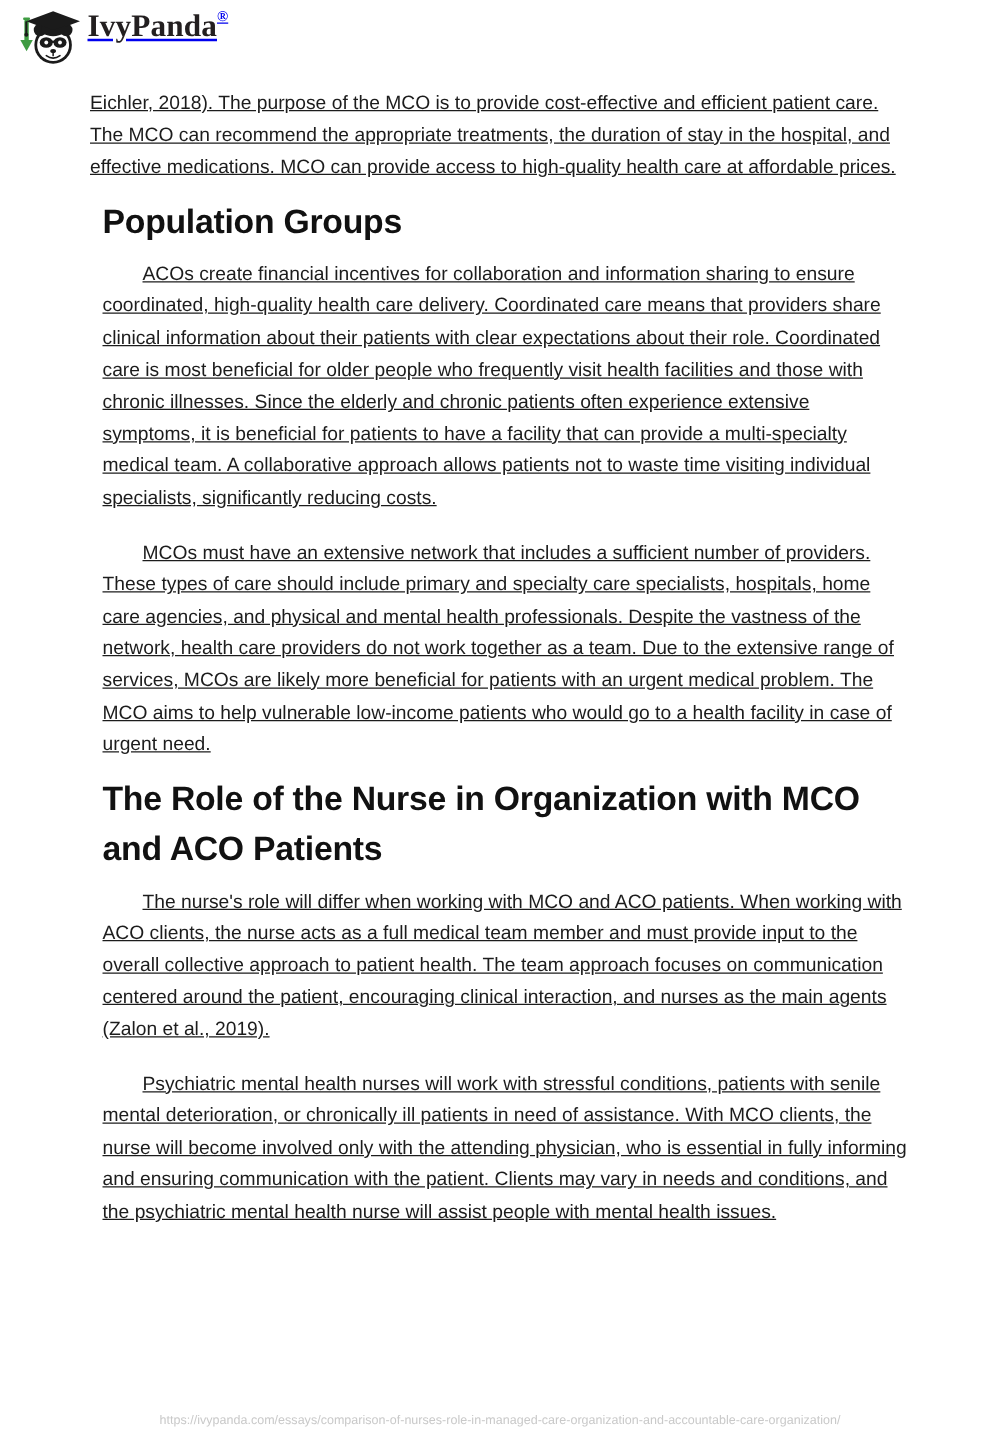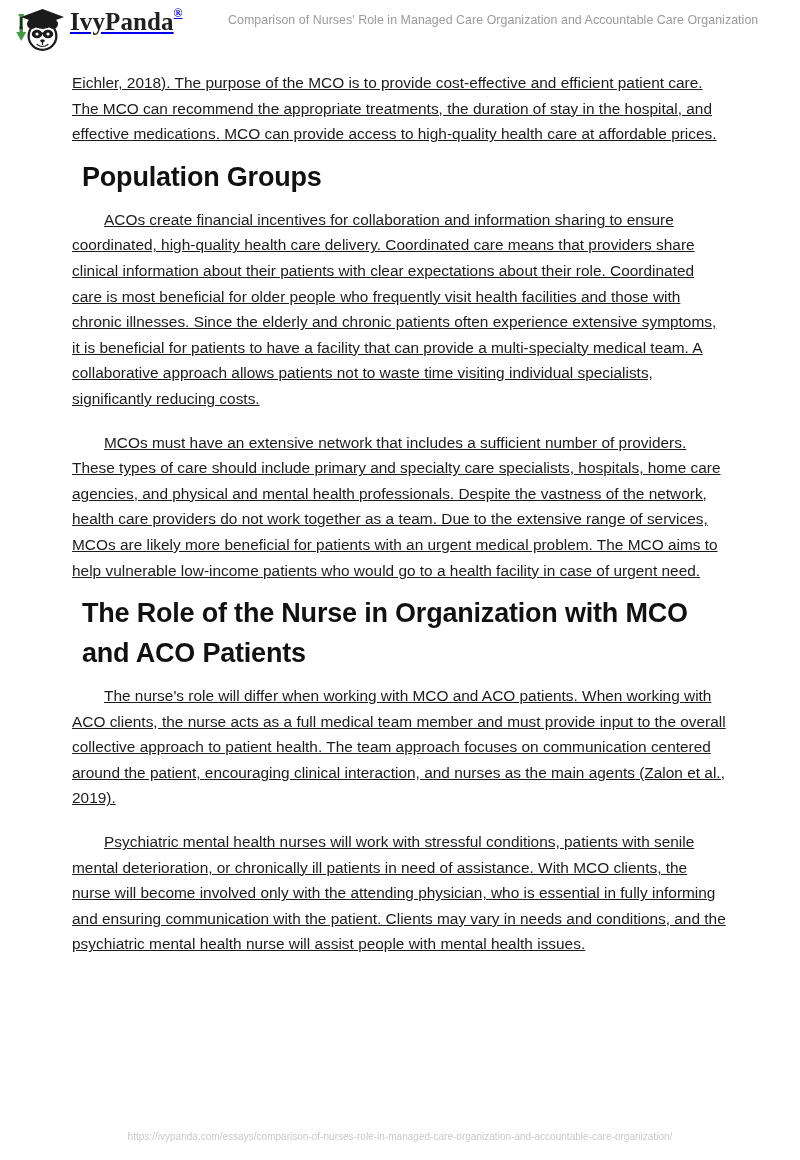--- a/index.html
+++ b/index.html
@@ -86,20 +86,21 @@
     font-size: 15.4px;
     line-height: 25.6px;
     color: #1c1c1c;
     margin: 0;
     text-align: left;
     letter-spacing: 0.01px;
     text-decoration: underline;
   }
   .para.indent {
     text-indent: 32px;
+    margin-left: 10px;
   }
   .para + .para {
     margin-top: 18px;
   }
 
   h2.section-heading {
     font-size: 27px;
     line-height: 40px;
     font-weight: bold;
     color: #111111;
@@ -163,21 +164,20 @@
         <polygon points="57,2 100,18 57,34 14,18"></polygon>
         <path d="M38 25 v11 q19 12 38 0 v-11 l-19 7 z"></path>
         <rect x="12.5" y="18" width="3.3" height="20" rx="1.2"></rect>
         <circle cx="14.1" cy="39.5" r="3.2"></circle>
       </g>
     </svg>
     <span class="brand-word">IvyPanda</span>
       <span class="brand-reg">®</span>
   </a>
 
-  <div class="header-title">Comparison of Nurses' Role in Managed Care Organization and Accountable Care Organization</div>
 </div>
 
 <div class="doc">
 
   <p class="para">Eichler, 2018). The purpose of the MCO is to provide cost-effective and efficient patient care. The MCO can recommend the appropriate treatments, the duration of stay in the hospital, and effective medications. MCO can provide access to high-quality health care at affordable prices.</p>
 
   <h2 class="section-heading h-spacer-top h-spacer-bottom">Population Groups</h2>
 
   <p class="para indent">ACOs create financial incentives for collaboration and information sharing to ensure coordinated, high-quality health care delivery. Coordinated care means that providers share clinical information about their patients with clear expectations about their role. Coordinated care is most beneficial for older people who frequently visit health facilities and those with chronic illnesses. Since the elderly and chronic patients often experience extensive symptoms, it is beneficial for patients to have a facility that can provide a multi-specialty medical team. A collaborative approach allows patients not to waste time visiting individual specialists, significantly reducing costs.</p>
 

